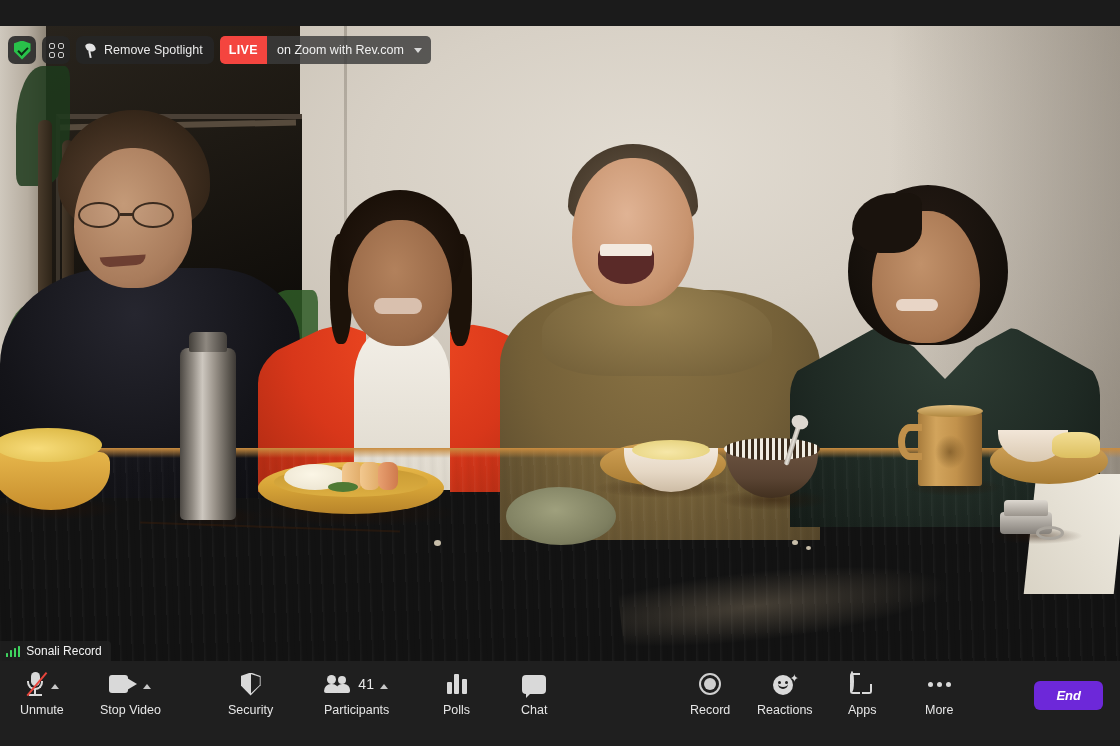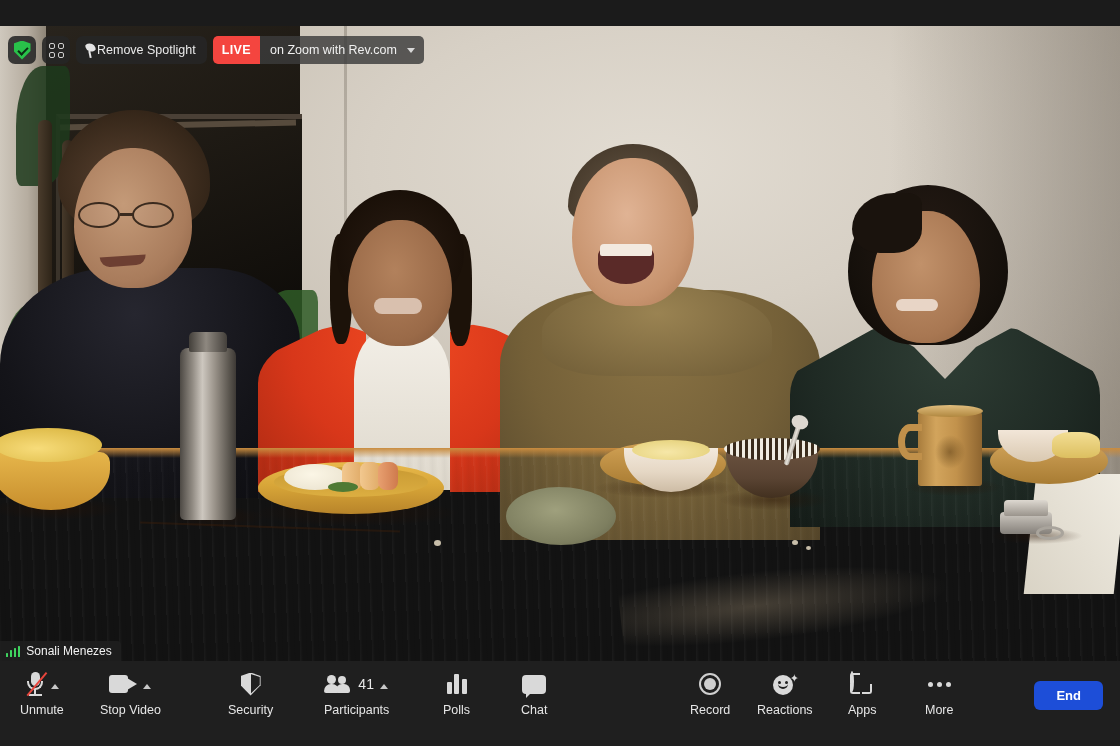--- a/index.html
+++ b/index.html
@@ -478,21 +478,21 @@
     content: "";
     position: absolute; left: 4px; top: 6.5px;
     width: 8px; height: 4px;
     border-left: 2px solid #0d2d15; border-bottom: 2px solid #0d2d15;
     transform: rotate(-45deg);
   }
   .grid-icon { display: grid; grid-template-columns: 1fr 1fr; gap: 3px; }
   .grid-icon i {
     width: 6px; height: 6px; border: 1.6px solid #cfcfcf; border-radius: 2px;
   }
-  #spotlight-pill { padding: 0 11px 0 8px; }
+  #spotlight-pill { padding: 0 11px 0 8px; gap: 7px; }
   .pin-icon {
     position: relative; width: 13px; height: 15px;
   }
   .pin-icon::before {
     content: ""; position: absolute; left: 2px; top: 0;
     width: 9px; height: 9px; background: #e4e4e4;
     border-radius: 2px 6px 2px 6px;
     transform: rotate(-20deg);
   }
   .pin-icon::after {
@@ -714,26 +714,27 @@
     left: 13px; top: 0; width: 9px; height: 9px;
     border: 2px solid #d9d9d9; border-radius: 50%;
   }
   .apps-icon .brr { left: 12px; top: 11px; border-left: none; border-top: none; border-radius: 0 0 3px 0; }
   
   .more-icon { display: flex; align-items: center; gap: 4px; height: 22px; }
   .more-icon i { width: 5px; height: 5px; border-radius: 50%; background: #d9d9d9; }
 
   #end-button {
     position: absolute; right: 17px; top: 20px;
-    background: #1d4ed8; color: #fff;
+    background: #6d28d9; color: #fff;
     font-size: 13px; font-weight: bold;
     padding: 7px 22px;
     border: none; border-radius: 6px;
     cursor: pointer;
     font-family: "Liberation Sans", sans-serif;
+    font-style: italic;
   }
 </style>
 </head>
 <body>
 
 <div id="app">
 
   <div id="video-stage">
 
     <div class="wall"></div>
@@ -881,21 +882,21 @@
       </div>
     </div>
 
     <div id="name-badge">
       <span class="bars-icon">
         <i></i>
           <i></i>
           <i></i>
           <i></i>
       </span>
-      <span>Sonali Menezes</span>
+      <span>Sonali Record</span>
     </div>
 
   </div>
 
   <div id="toolbar">
     <div id="toolbar-inner">
 
       <div class="tb-item" style="left:20px;">
         <div class="tb-icon-row">
           <span class="mic-icon">

